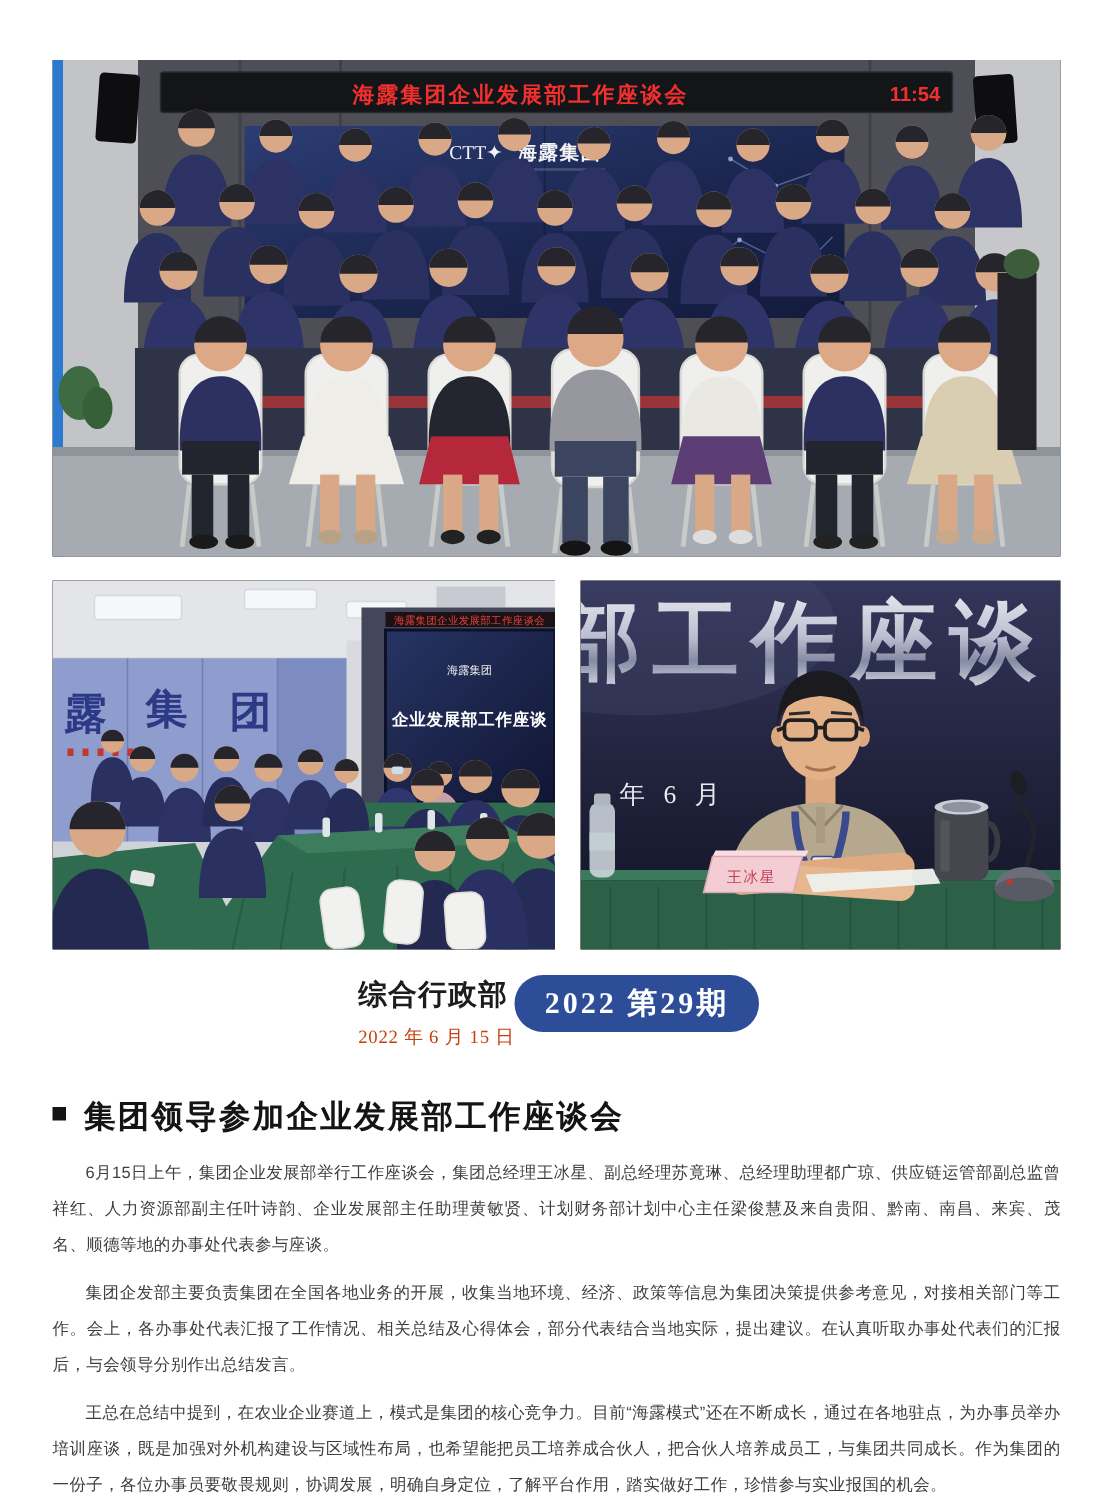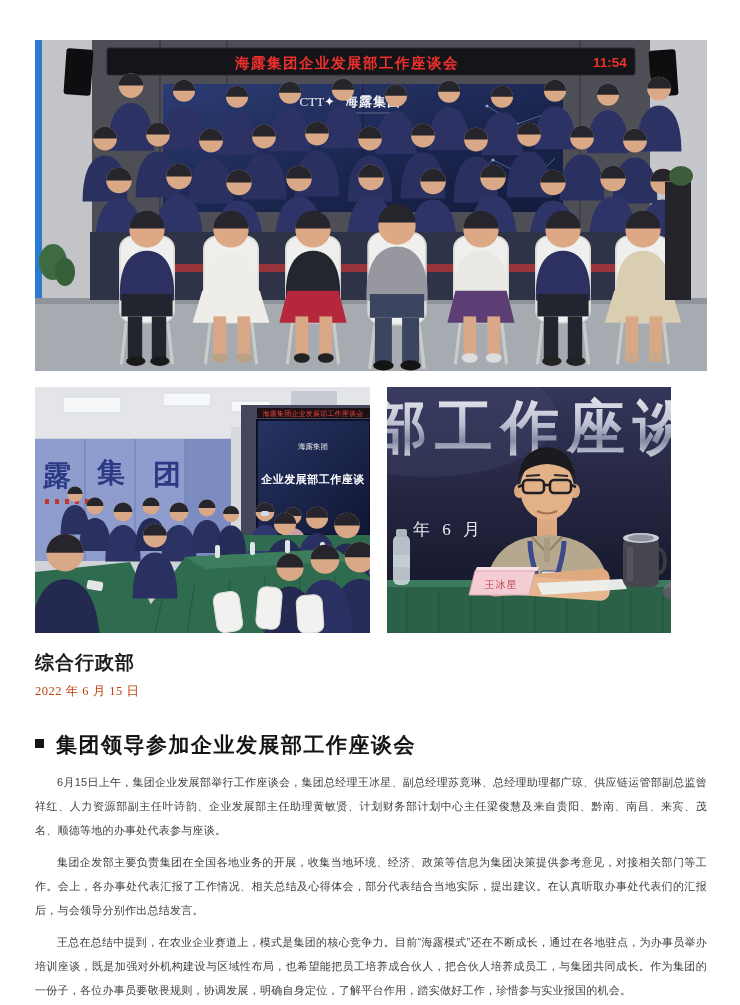--- a/index.html
+++ b/index.html
@@ -2,23 +2,23 @@
 <html><head>
 <meta charset="utf-8">
 <style>
   html,body{margin:0;padding:0;background:#ffffff;}
   .page{position:relative;width:740px;height:1005px;background:#ffffff;overflow:hidden;
         font-family:"Liberation Sans","DejaVu Sans",sans-serif;}
   figure.photo{position:absolute;margin:0;padding:0;overflow:hidden;background:#222;}
   .photo svg{display:block;}
   .photo-top{left:35px;top:40px;width:672px;height:331px;}
   .photo-left{left:35px;top:387px;width:335px;height:246px;}
-  .photo-right{left:387px;top:387px;width:284px;height:246px;}
+  .photo-right{left:387px;top:387px;width:320px;height:246px;}
   .meta-row{position:absolute;left:35px;top:650px;width:675px;display:flex;
-            justify-content:space-between;align-items:flex-start;}
+            justify-content:center;align-items:flex-start;}
   .dept{font-family:"Liberation Serif","DejaVu Serif",serif;font-weight:700;
         font-size:19px;color:#1c1c1c;letter-spacing:1px;}
   .pub-date{font-family:"Liberation Serif","DejaVu Serif",serif;font-size:12.5px;
         color:#c2410c;margin-top:7px;letter-spacing:0.5px;}
   .issue-badge{background:#2e4d99;color:#ffffff;border-radius:19px;height:38px;
         line-height:38px;padding:0 20px;font-family:"Liberation Serif","DejaVu Serif",serif;
         font-weight:700;font-size:20px;letter-spacing:2px;}
   .article{position:absolute;left:35px;top:730px;width:672px;}
   .article h1{margin:0 0 10px 0;font-size:21px;font-weight:700;color:#141414;
         letter-spacing:1.5px;line-height:30px;}
@@ -435,20 +435,21 @@
         <circle cx="286" cy="201" r="2" fill="#c23333"></circle>
       </g>
     </svg>
   </figure>
 
   <div class="meta-row">
     <div>
       <div class="dept">综合行政部</div>
       <div class="pub-date">2022 年 6 月 15 日</div>
     </div>
+    <div class="issue-badge">2022 第29期</div>
   </div>
 
   <div class="article">
     <h1><span class="bullet"></span><span>集团领导参加企业发展部工作座谈会</span></h1>
     <p>6月15日上午，集团企业发展部举行工作座谈会，集团总经理王冰星、副总经理苏竟琳、总经理助理都广琼、供应链运管部副总监曾祥红、人力资源部副主任叶诗韵、企业发展部主任助理黄敏贤、计划财务部计划中心主任梁俊慧及来自贵阳、黔南、南昌、来宾、茂名、顺德等地的办事处代表参与座谈。</p>
     <p>集团企发部主要负责集团在全国各地业务的开展，收集当地环境、经济、政策等信息为集团决策提供参考意见，对接相关部门等工作。会上，各办事处代表汇报了工作情况、相关总结及心得体会，部分代表结合当地实际，提出建议。在认真听取办事处代表们的汇报后，与会领导分别作出总结发言。</p>
     <p>王总在总结中提到，在农业企业赛道上，模式是集团的核心竞争力。目前“海露模式”还在不断成长，通过在各地驻点，为办事员举办培训座谈，既是加强对外机构建设与区域性布局，也希望能把员工培养成合伙人，把合伙人培养成员工，与集团共同成长。作为集团的一份子，各位办事员要敬畏规则，协调发展，明确自身定位，了解平台作用，踏实做好工作，珍惜参与实业报国的机会。</p>
   </div>
 
 </div>

